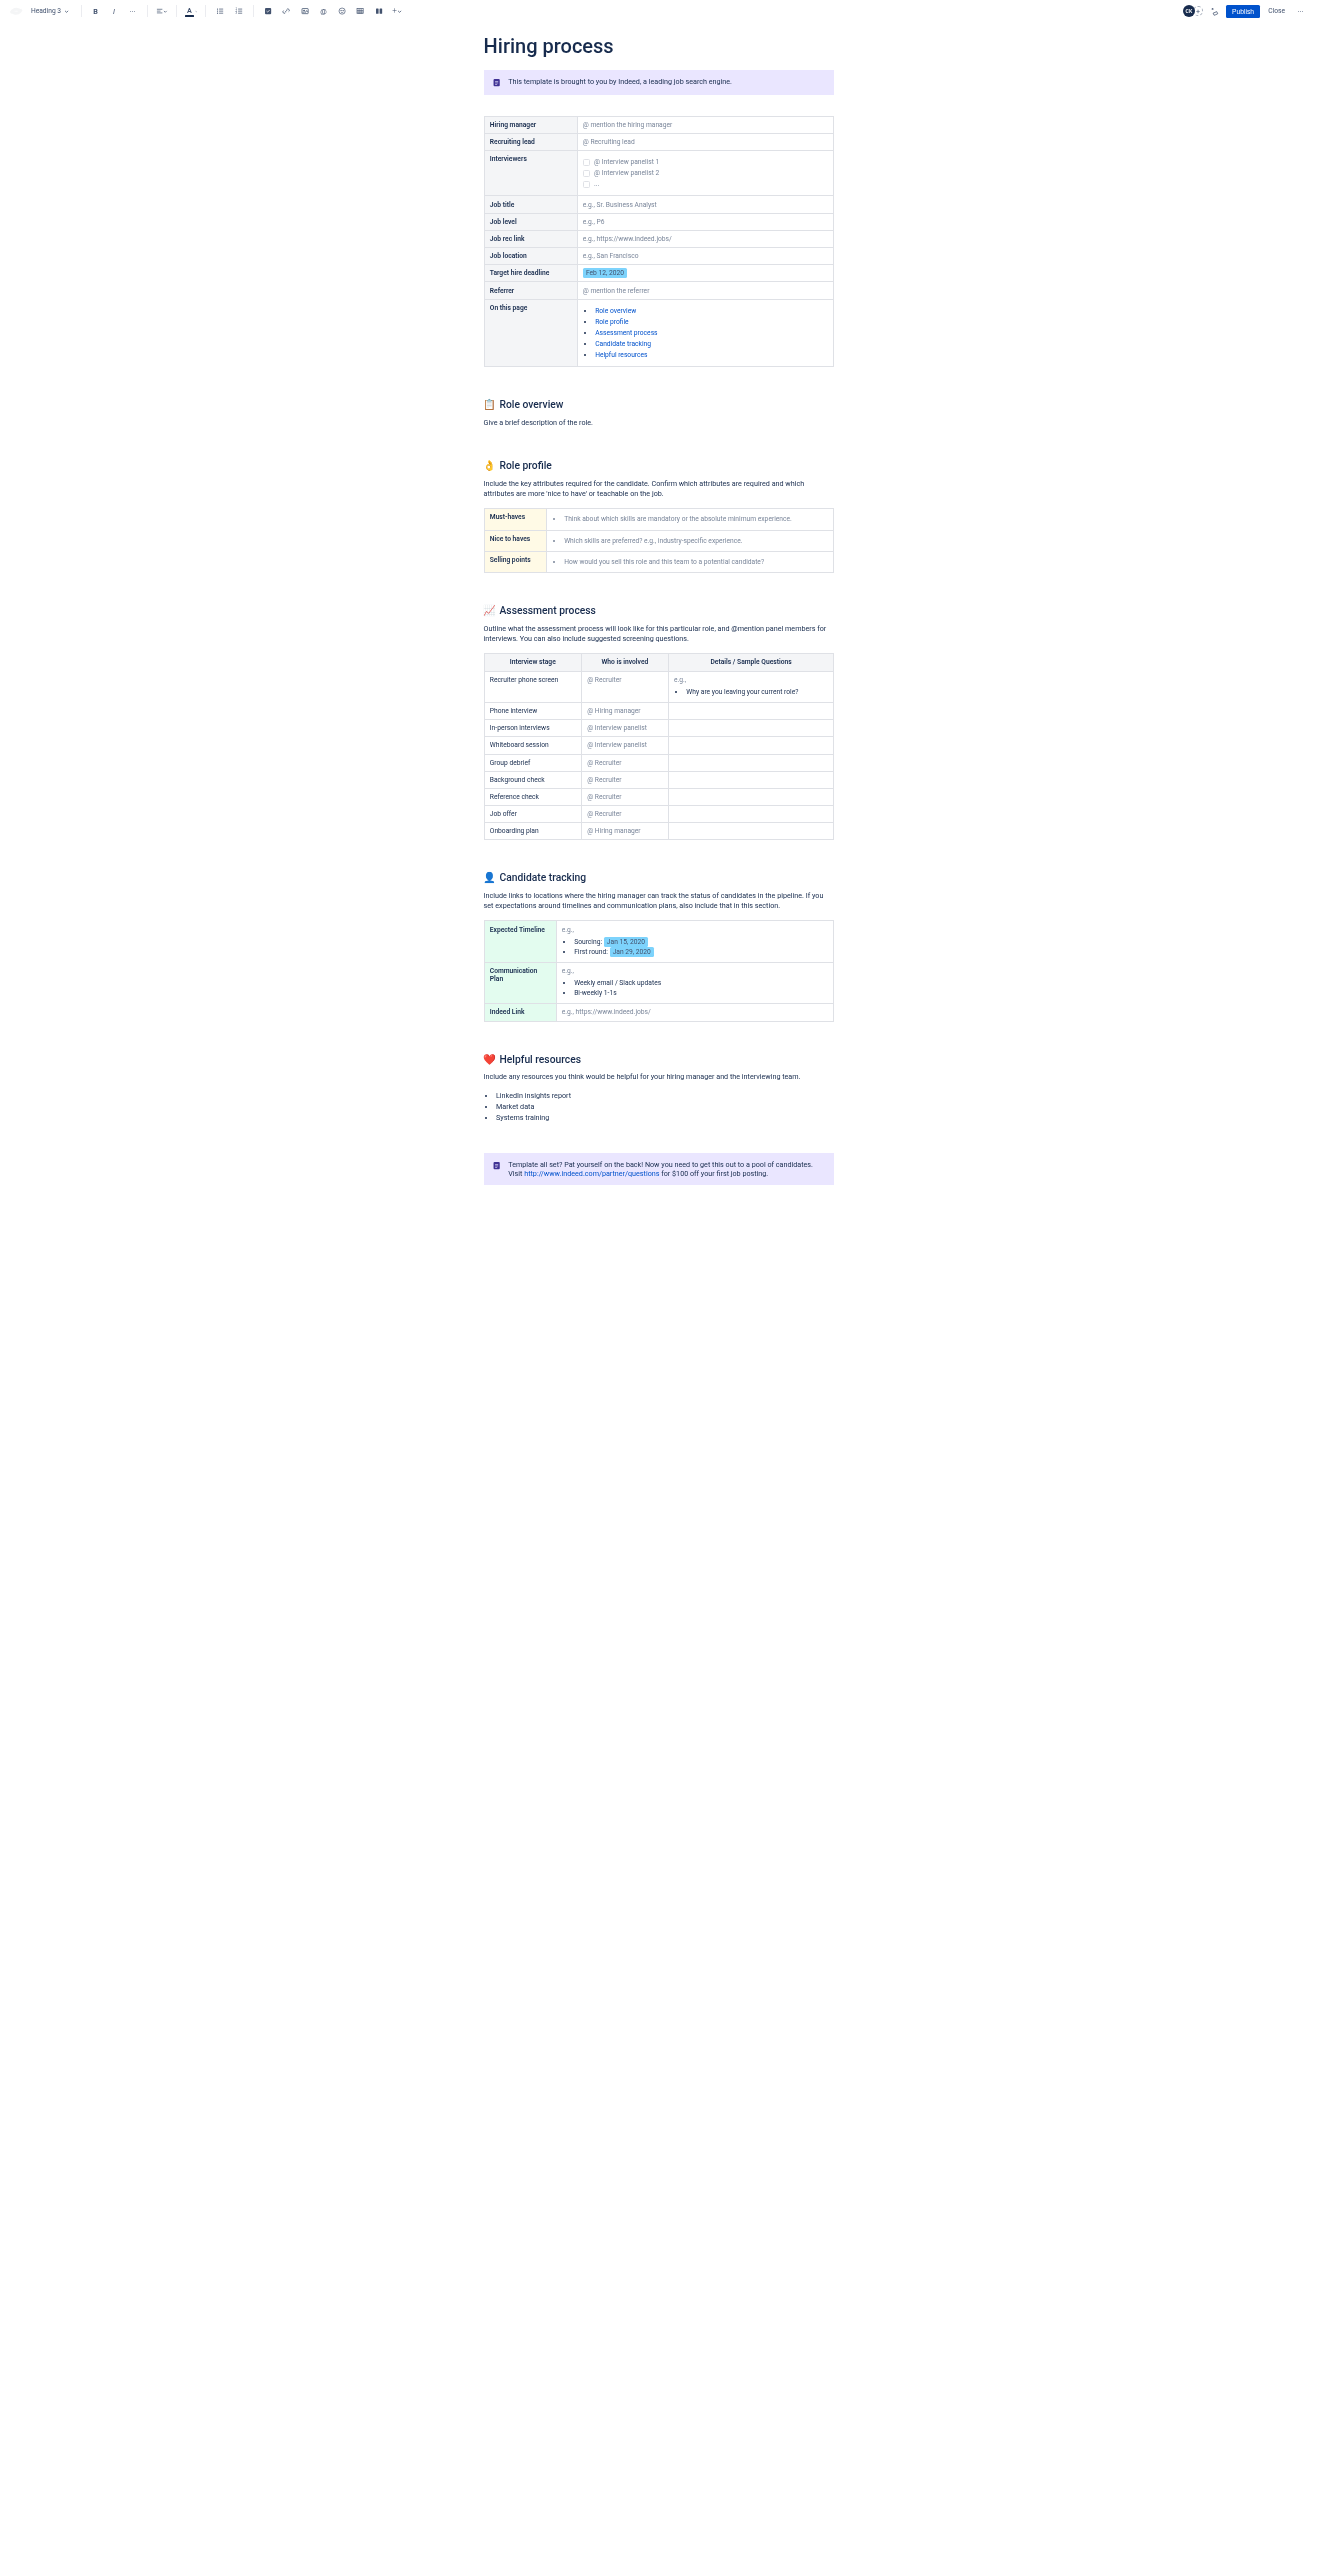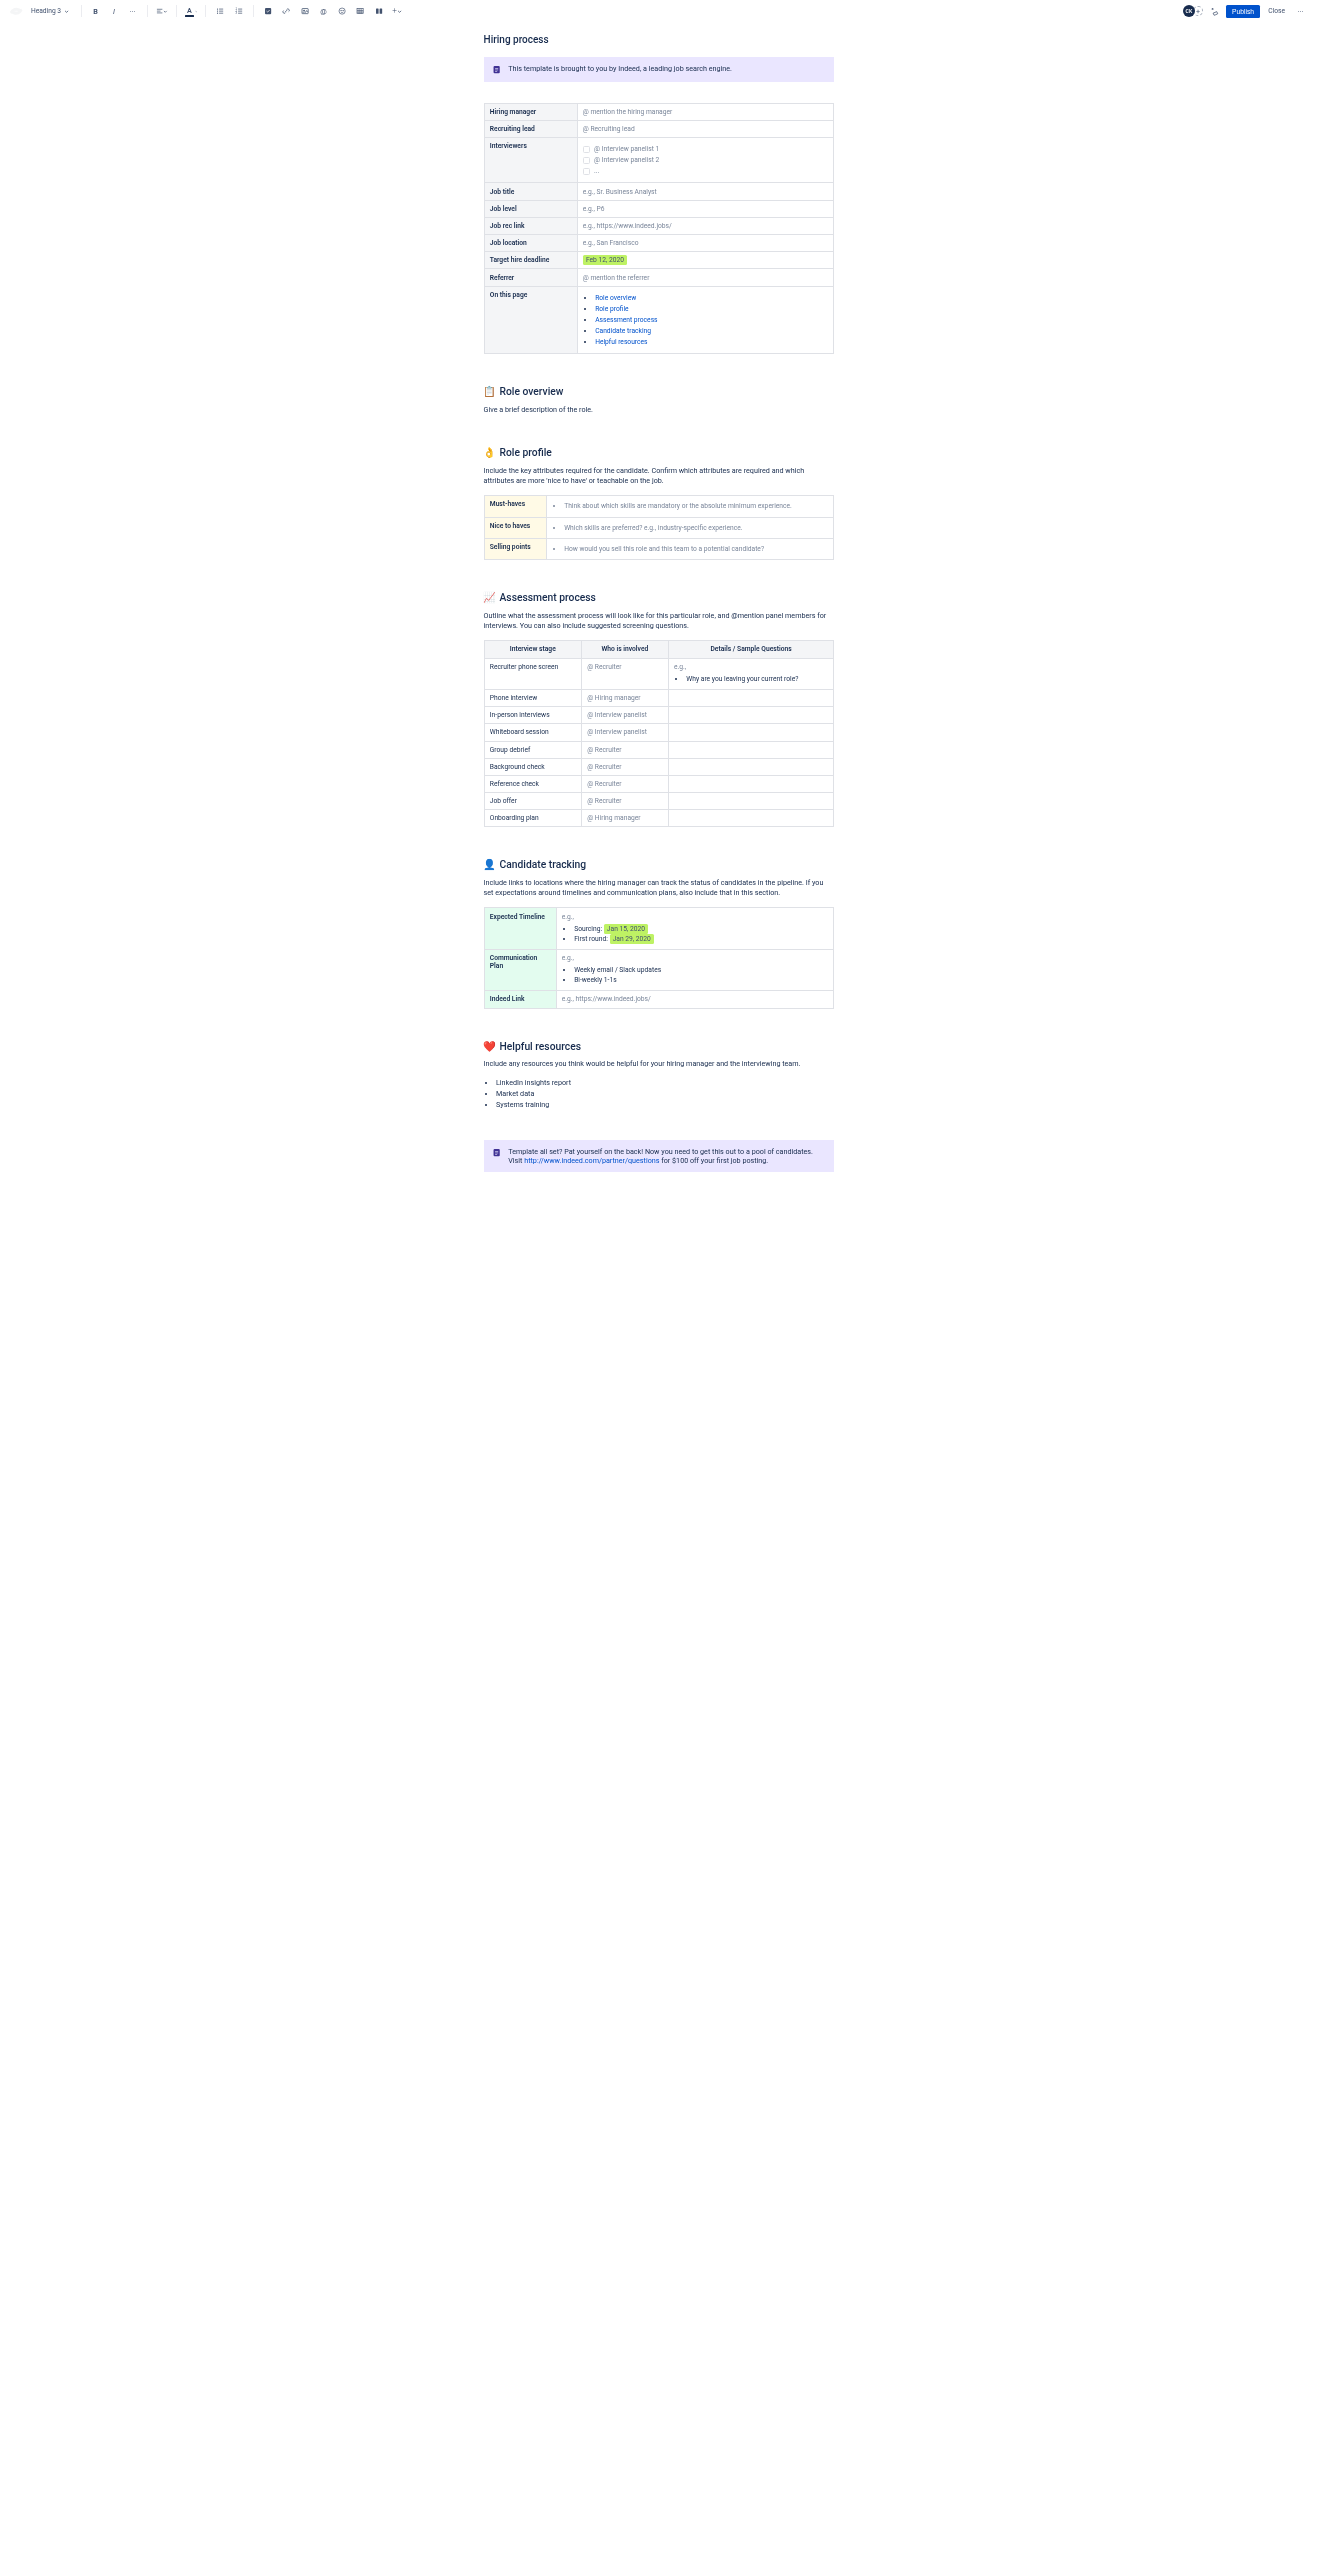--- a/index.html
+++ b/index.html
@@ -11,42 +11,42 @@
 .style-select { display: flex; align-items: center; gap: 3.1px; padding: 2.1px 4.1px; color: #42526E; font-size: 6.7px; cursor: pointer; }
 .divider { width: 0.5px; height: 12.4px; background: #EBECF0; margin: 0 3.1px; }
 .tbtn { width: 14.4px; height: 14.4px; display: flex; align-items: center; justify-content: center; color: #42526E; cursor: pointer; border-radius: 1.5px; }
 .tbtn-chev { display: flex; align-items: center; gap: 0.5px; padding: 0 1px;}
 .avatar { width: 12.4px; height: 12.4px; border-radius: 50%; background: #172B4D; color: #fff; display:flex;align-items:center;justify-content:center;font-size:5.2px;font-weight:600; position: relative; }
 .avatar-stack { display: flex; align-items: center; }
 .avatar-add { width: 10.3px; height: 10.3px; border-radius: 50%; border: 0.5px dashed #A5ADBA; display:flex;align-items:center;justify-content:center; color:#42526E; font-size:7.2px; margin-left: -2.1px; background:#fff;}
 .btn-publish { background: #0052CC; color: #fff; border: none; padding: 3.1px 6.2px; border-radius: 1.5px; font-size: 6.7px; font-weight: 500; cursor: pointer; }
 .btn-close { color: #42526E; font-size: 6.7px; cursor: pointer; padding: 3.1px 4.1px; }
 .container { max-width: 392px; margin: 0 auto; padding: 10.3px 20.6px 31px; }
-h1 { font-size: 10px; font-weight: 500; color: #172B4D; margin-bottom: 12.4px; }
+h1 { font-size: 20px; font-weight: 500; color: #172B4D; margin-bottom: 12.4px; }
 h2 { font-size: 10.3px; font-weight: 500; color: #172B4D; margin:31px 0 6.2px; display:flex; align-items:center; gap:3.1px;}
 p { font-size: 7.2px; color: #172B4D; line-height: 1.5; margin-bottom: 8.2px;}
 .panel { background: #EAE6FF; border-radius: 0; padding: 7.2px 8.2px; display: flex; gap: 6.2px; align-items: flex-start; margin: 8.2px 0 20.6px;}
 .panel-icon { width: 10.3px; height: 10.3px; flex-shrink:0; display:flex;align-items:center;justify-content:center;}
 .panel-text { font-size: 7.2px; }
 .panel-text a { color: #0052CC; text-decoration: none; }
 table { width: 100%; border-collapse: collapse; margin: 8.2px 0; font-size: 6.7px;}
 td, th { border: 0.5px solid #DFE1E6; padding: 4.1px 5.2px; text-align: left; vertical-align: top; }
 th, .row-head { background: #F4F5F7; font-weight: 600; color: #172B4D; width: 93px;}
 .row-head-yellow { background: #FFFAE6; font-weight: 600;}
 .row-head-green { background: #E3FCEF; font-weight: 600;}
 .placeholder { color: #7A869A; }
 ul.checklist { list-style: none; padding:0;}
 ul.checklist li { display: flex; align-items: center; gap: 4.1px; margin: 3.1px 0; }
 .checkbox { width: 7.2px; height: 7.2px; border: 1px solid #DFE1E6; border-radius: 1.5px; flex-shrink:0;}
 ul.links { list-style: disc; padding-left: 12.4px; }
 ul.links li { margin: 3.1px 0; }
 ul.links a { color: #0052CC; text-decoration: none; }
 ul.bullets { list-style: disc; padding-left: 12.4px; }
 ul.bullets li { margin: 2.1px 0; }
-.date-lozenge { background: #bef264; padding: 1px 3.1px; border-radius: 1.5px; color: #42526E; font-size:6.7px;}
+.date-lozenge { background: #7dd3fc; padding: 1px 3.1px; border-radius: 1.5px; color: #42526E; font-size:6.7px;}
 .assess-table th { background: #F4F5F7; width:auto;text-align:center;}
 .chev { width:5.2px;height:5.2px; }
 .color-bar { width:9.3px; height:1.5px; background:#172B4D; border-radius:0.5px;}
 .color-under { display:flex;flex-direction:column;align-items:center;gap:0.5px;}
 </style>
 </head>
 <body>
 
 <div class="toolbar">
   <div class="toolbar-left">

